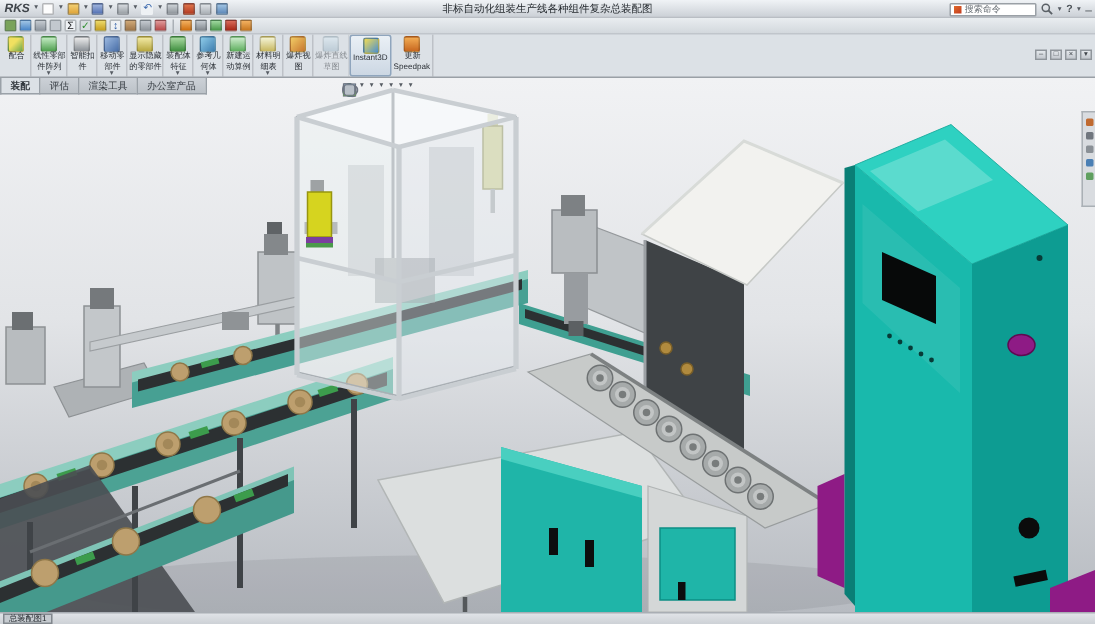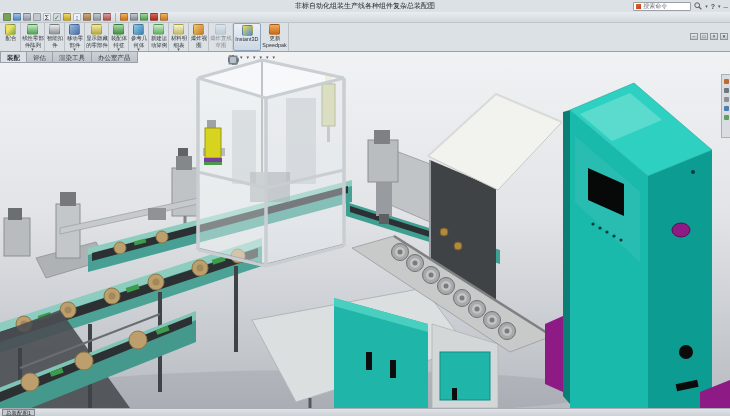--- a/index.html
+++ b/index.html
@@ -86,20 +86,38 @@
   .statusbar{position:absolute;left:0;top:408px;width:730px;height:8px;box-sizing:border-box;
              background:linear-gradient(#e0e3e7,#cdd1d6);border-top:1px solid #a9aeb4;z-index:10;}
   .doctab{position:absolute;left:2px;top:0;height:7px;line-height:7px;padding:0 3px;font-size:5.5px;
           background:#c6cbd0;border:1px solid #82888e;color:#23282d;box-sizing:border-box;}
 </style>
 </head>
 <body>
 
 <div class="app">
 
+  <div class="titlebar">
+    <span class="logo">RKS</span>
+    <span class="caret">▾</span>
+    <span class="icn i-new"></span>
+      <span class="caret">▾</span>
+    <span class="icn i-open"></span>
+      <span class="caret">▾</span>
+    <span class="icn i-save"></span>
+      <span class="caret">▾</span>
+    <span class="icn i-print"></span>
+      <span class="caret">▾</span>
+    <span class="icn i-undo">↶</span>
+      <span class="caret">▾</span>
+    <span class="icn i-rebuild"></span>
+    <span class="icn i-options"></span>
+    <span class="icn i-window"></span>
+    <span class="icn i-photo"></span>
+  </div>
   <div class="title-center">非标自动化组装生产线各种组件复杂总装配图</div>
   <div class="tb-right">
     <span class="search">
       <i class="swcube"></i>
       <span>搜索命令</span>
     </span>
     <svg width="8" height="8">
         <circle cx="3.2" cy="3.2" r="2.4" fill="none" stroke="#5a6066" stroke-width="1"></circle>
         <line x1="5" y1="5" x2="7.4" y2="7.4" stroke="#5a6066" stroke-width="1.2"></line>
       </svg>

